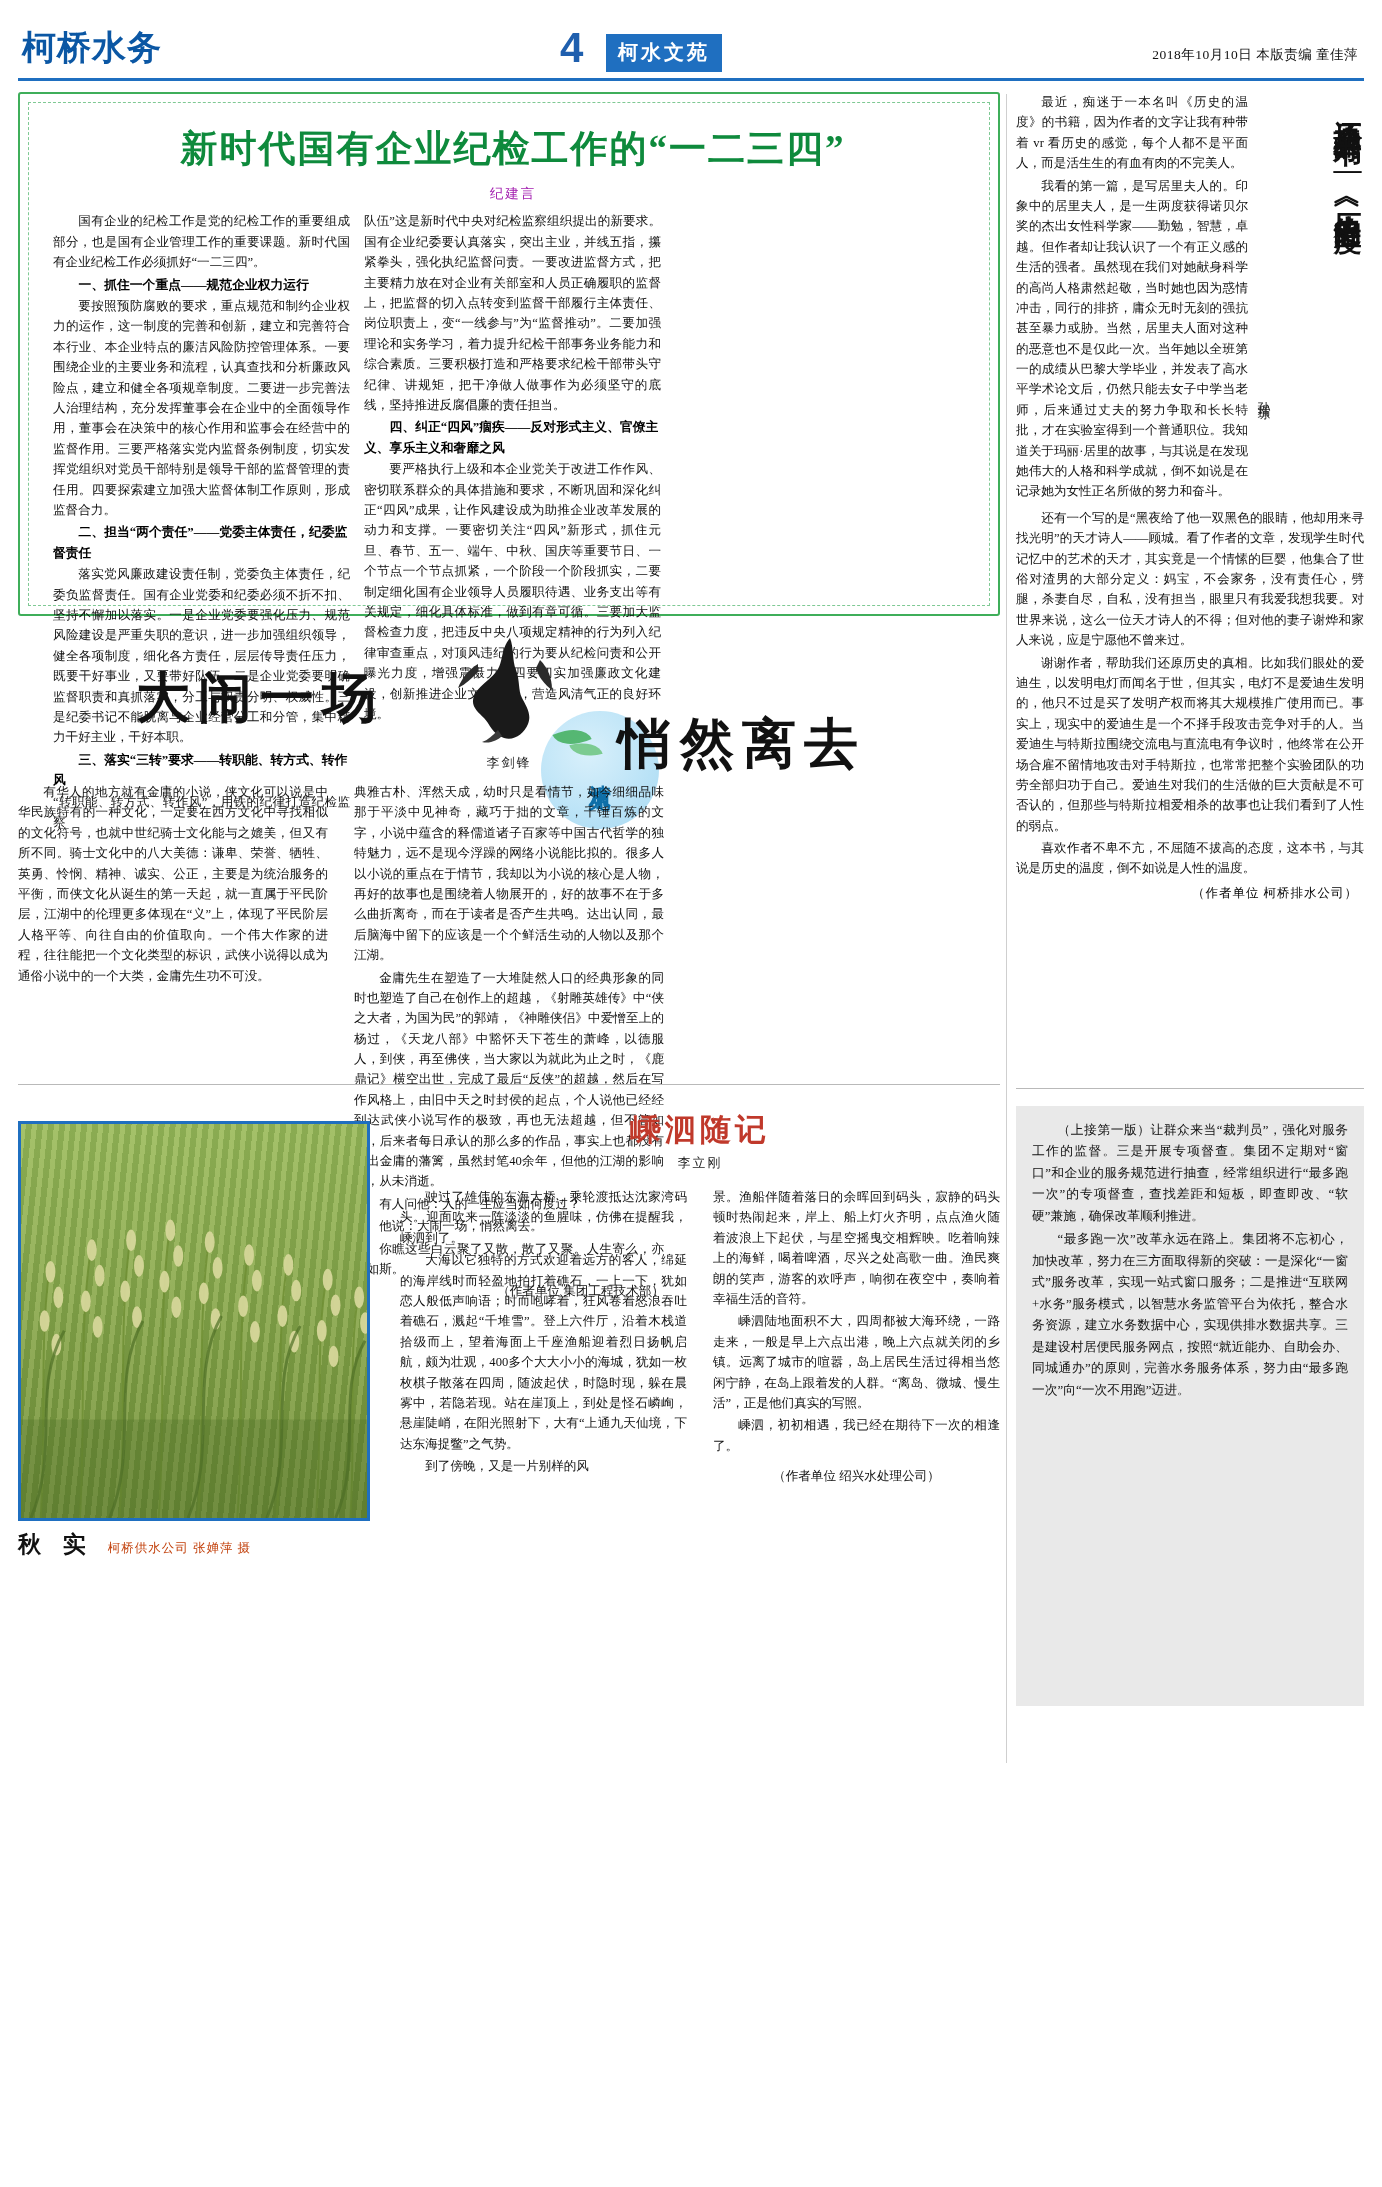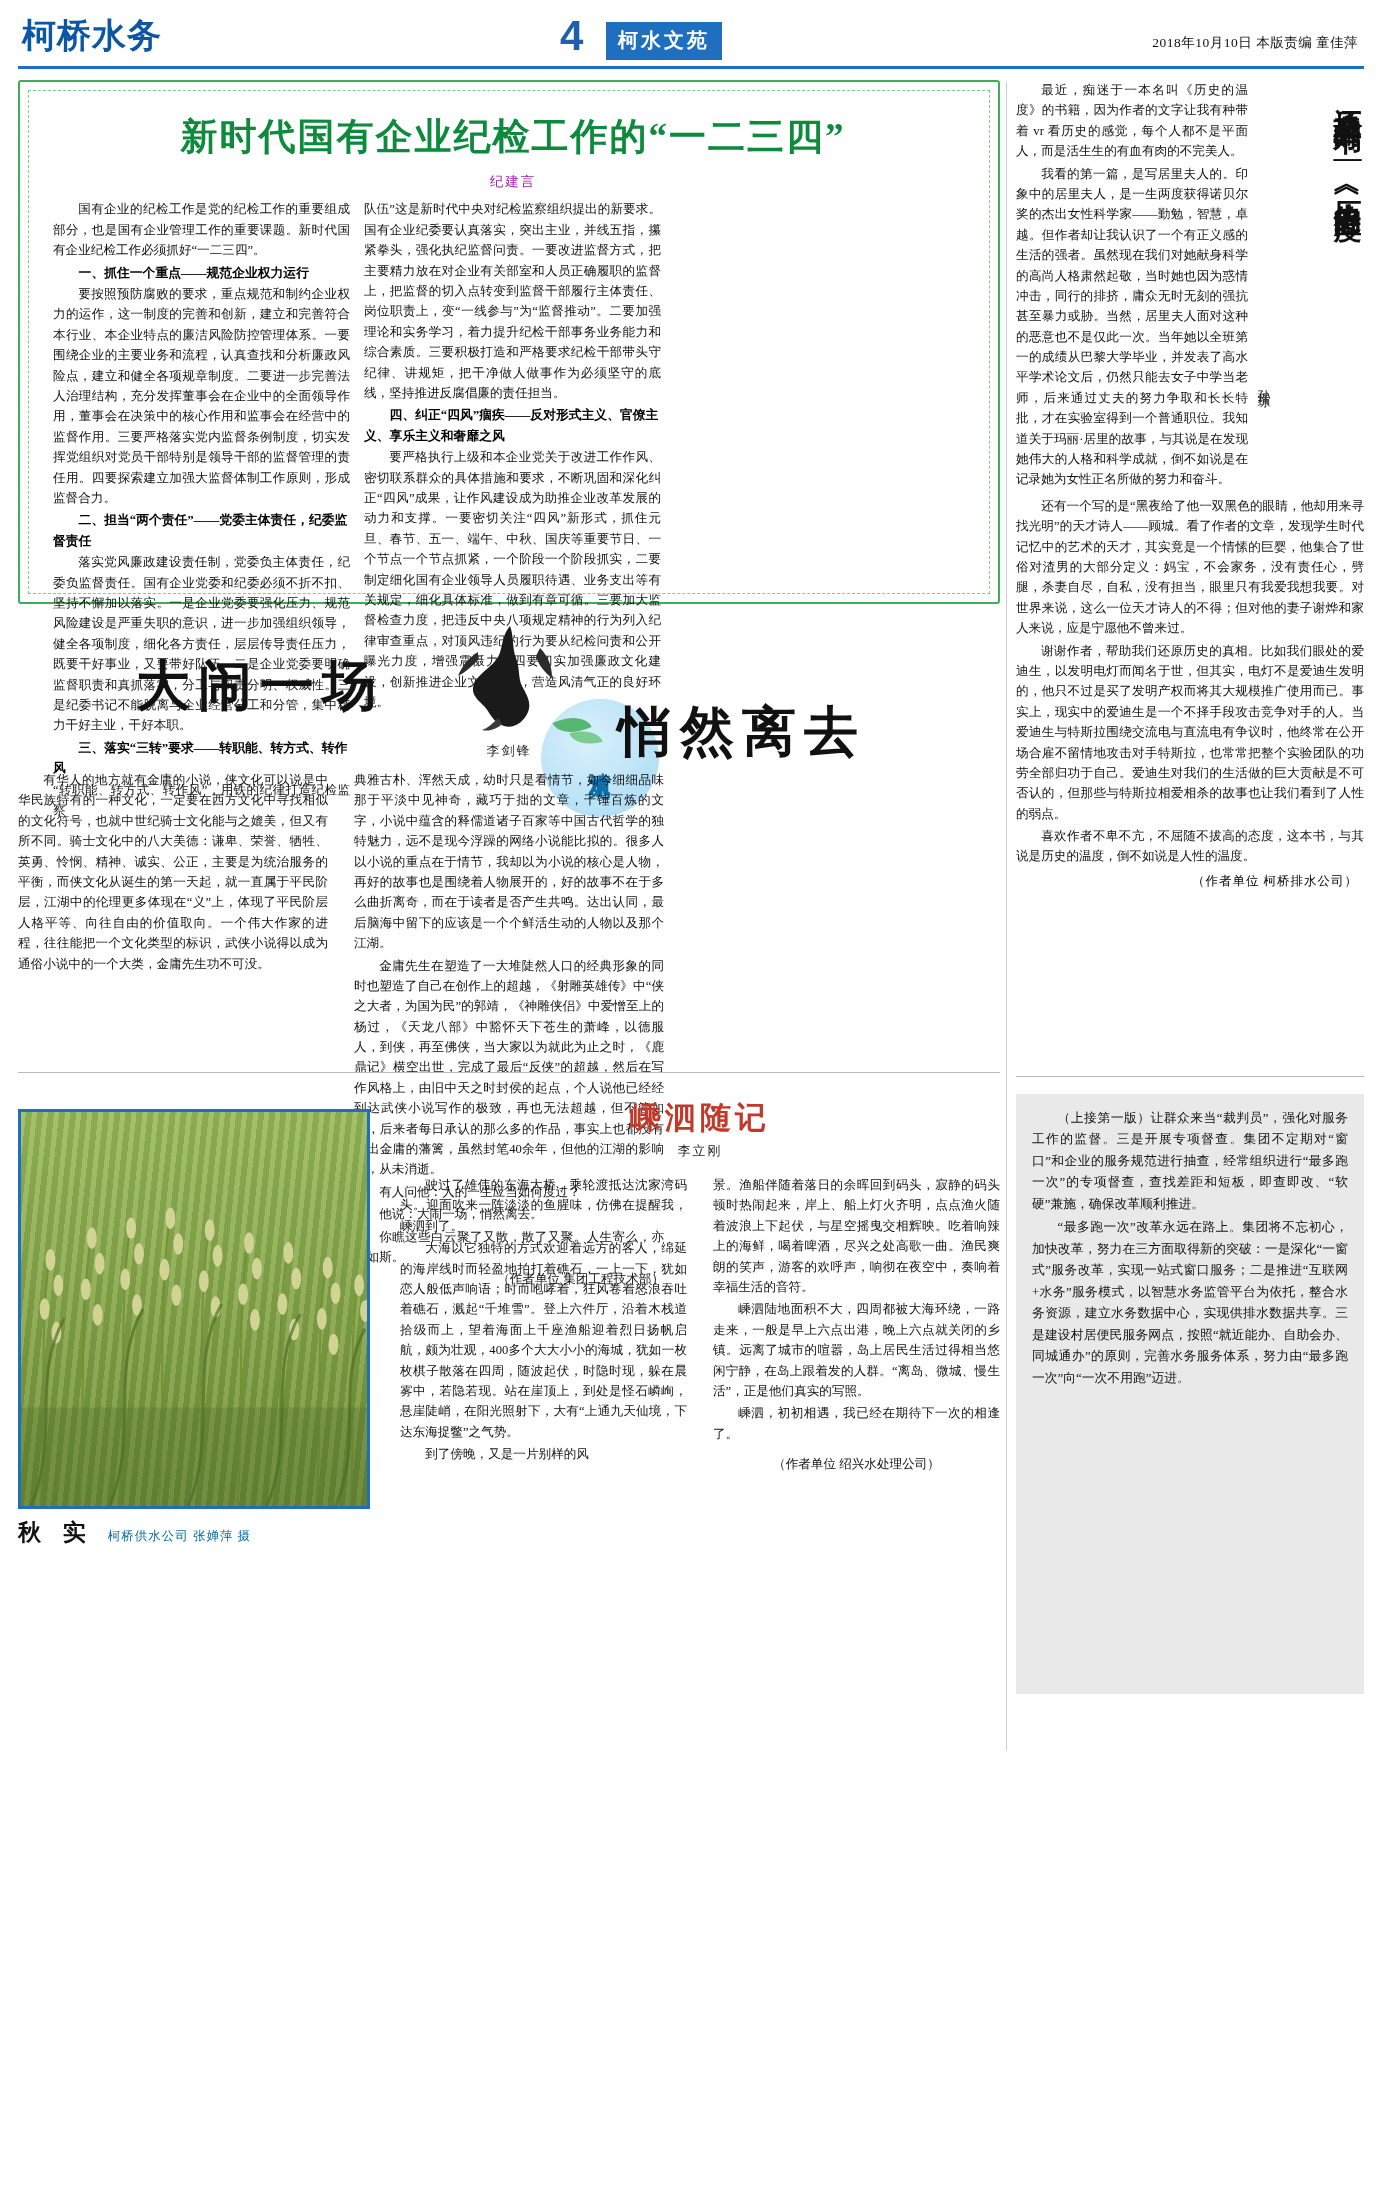--- a/index.html
+++ b/index.html
@@ -5,21 +5,21 @@
   * { box-sizing: border-box; }
   html, body {
     margin: 0; padding: 0;
     background: #ffffff;
     font-family: "Liberation Serif", "DejaVu Serif", serif;
   }
   .page {
     position: relative;
     width: 1382px;
     height: 1747px;
-    margin: 4px auto;
+    margin: 16px auto;
     background: #fff;
     overflow: hidden;
   }
 
   
   .masthead {
     position: absolute;
     left: 0; top: 0;
     width: 1382px; height: 68px;
     display: flex;
@@ -245,21 +245,21 @@
     gap: 14px;
   }
   .cap-title {
     font-size: 23px;
     font-weight: bold;
     letter-spacing: 8px;
     color: #111;
   }
   .cap-credit {
     font-size: 12.5px;
-    color: #0369a1;
+    color: #c2410c;
     letter-spacing: 1px;
   }
   .a3-title {
     position: absolute;
     left: 382px; top: 8px;
     width: 600px;
     text-align: center;
     font-size: 31px;
     font-weight: bold;
     color: #c0392b;

